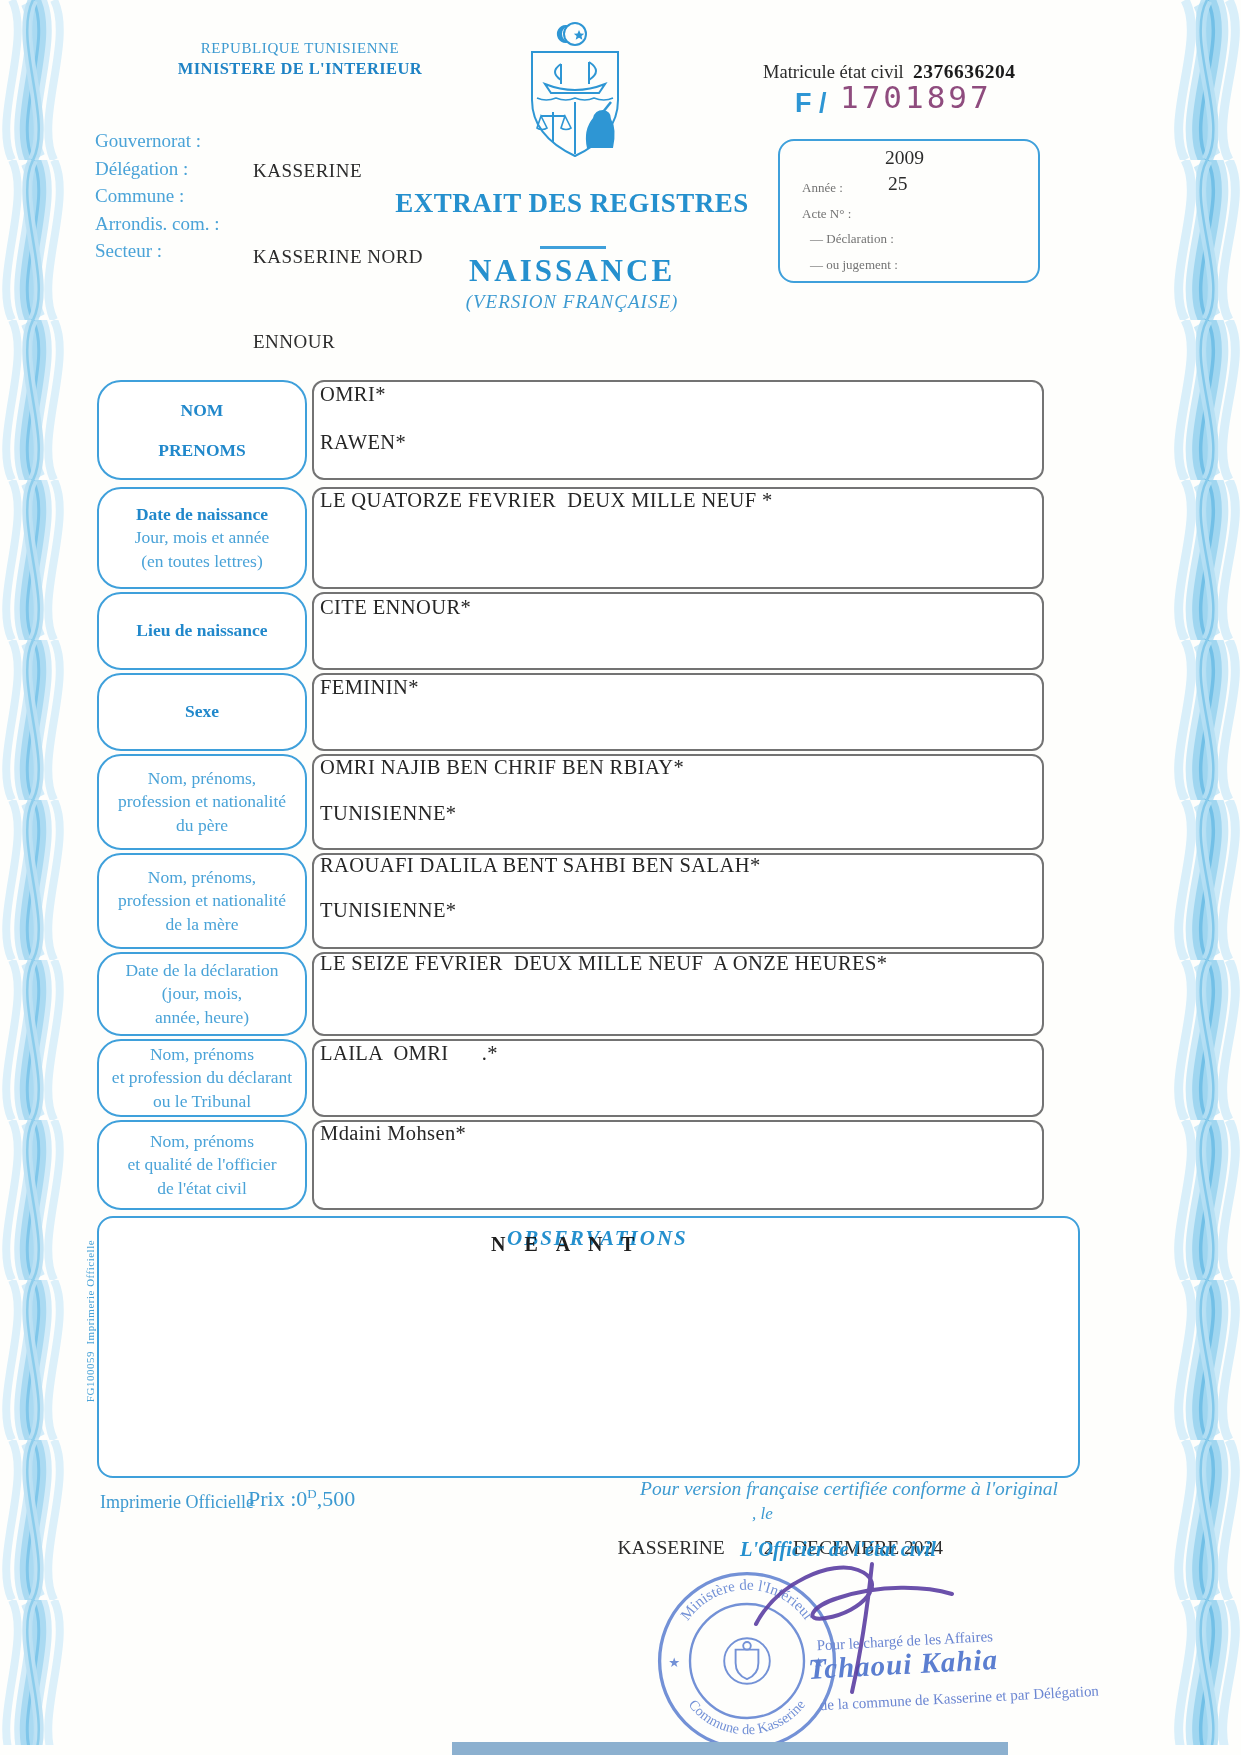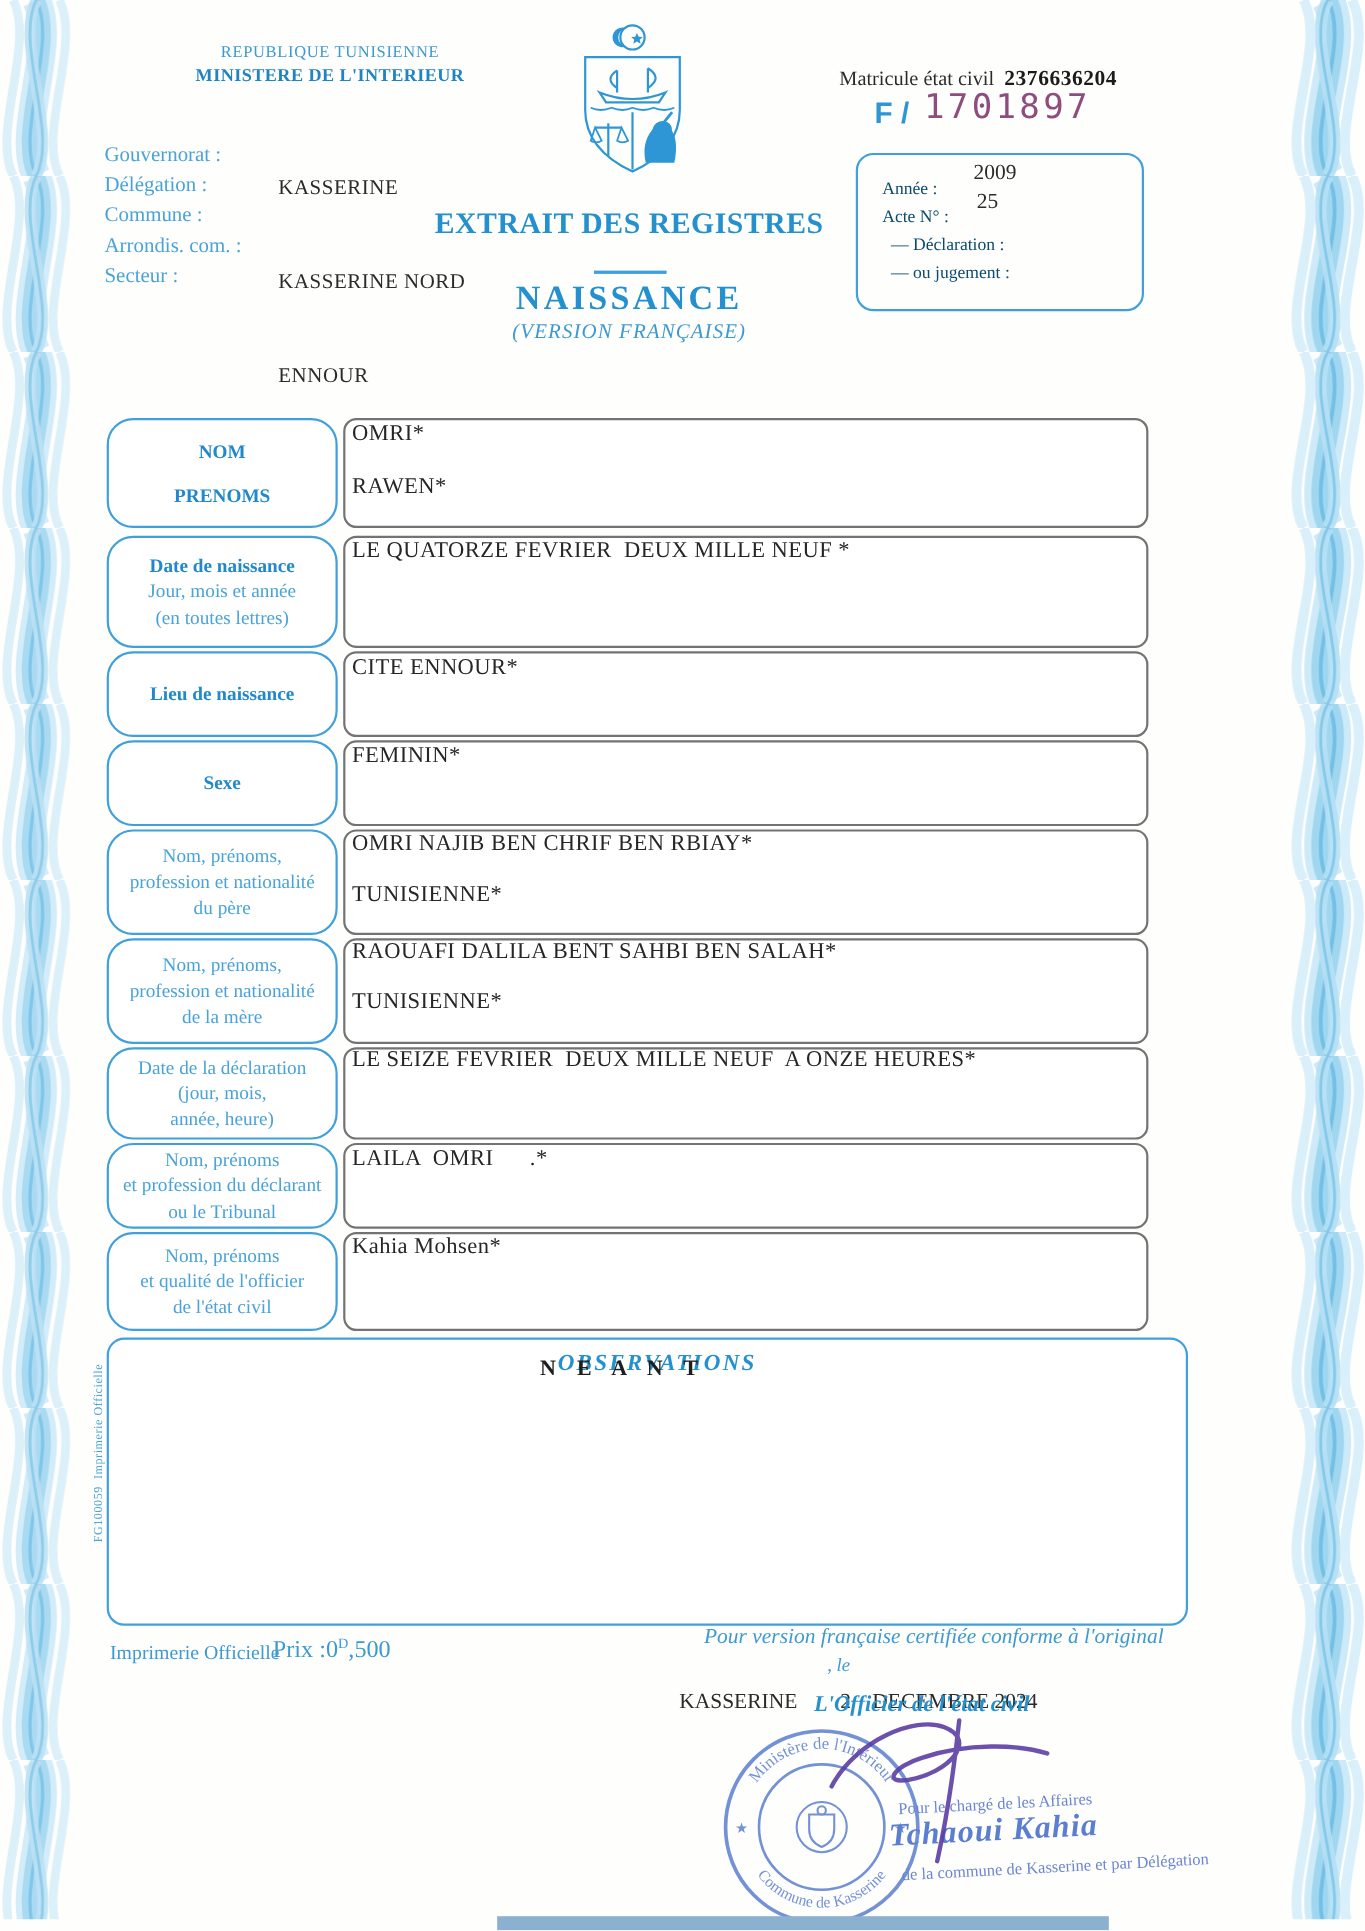--- a/index.html
+++ b/index.html
@@ -9,21 +9,21 @@
   
   .rep{color:#3d9ad1;font-size:15px;letter-spacing:.6px;text-align:center;width:320px;}
   .min{color:#1f83c5;font-weight:bold;font-size:16.5px;letter-spacing:.4px;text-align:center;width:320px;}
   .admlbl{color:#4aa3d8;font-size:19px;line-height:27.5px;}
   .admval{font-size:19px;line-height:28.5px;color:#2b2b2b;letter-spacing:.5px;white-space:pre;}
   .matlbl{font-size:18.5px;color:#2b2b2b;}
   .matval{font-size:19.5px;font-weight:bold;color:#1c1c1c;letter-spacing:.5px;}
   .serialF{font-family:"Liberation Sans",sans-serif;color:#2e96d4;font-weight:bold;font-size:27px;}
   .serialN{font-family:"DejaVu Sans Mono",monospace;color:#8f4c7e;font-size:31px;letter-spacing:3px;}
   .actebox{border:2px solid #3fa0db;border-radius:16px;}
-  .actelbl{color:#0c4a6e;font-size:16px;line-height:24px;}
+  .actelbl{color:#737373;font-size:13px;line-height:24px;margin-top:16px;}
   .acteval{color:#2b2b2b;font-size:19.5px;}
   .t1{color:#2590ce;font-weight:bold;font-size:27px;letter-spacing:.5px;text-align:center;width:480px;}
   .t2{color:#3d9ad1;font-size:21px;text-align:center;width:480px;}
   .t3{color:#2590ce;font-weight:bold;font-size:31px;letter-spacing:3px;text-align:center;width:480px;}
   .t4{color:#3d9ad1;font-style:italic;font-size:19px;letter-spacing:1px;text-align:center;width:480px;}
   .rule{background:#3fa0db;height:2.5px;}
   
   .row{position:absolute;left:0;width:1241px;}
   .lblbox{position:absolute;left:97px;width:206px;height:100%;border:2px solid #3fa0db;border-radius:24px;
           display:flex;flex-direction:column;align-items:center;justify-content:center;text-align:center;
@@ -228,21 +228,21 @@
     </div>
   </div>
 
   <div class="row" style="top:1120px;height:86px">
     <div class="lblbox">
       <span>Nom, prénoms</span>
       <span>et qualité de l'officier</span>
       <span>de l'état civil</span>
     </div>
     <div class="valbox">
-      <div class="val" style="top:0px">Kahia Mohsen*</div>
+      <div class="val" style="top:0px">Mdaini Mohsen*</div>
     </div>
   </div>
 
   <div class="obsbox">
     <span class="obst" style="left:408px;top:8px">OBSERVATIONS</span>
     <span class="neant" style="left:392px;top:15px">N E A N T</span>
   </div>
 
   <div class="abs sidenote" style="left:-50px;top:1315px;width:280px;text-align:center">FG100059  Imprimerie Officielle</div>
 

